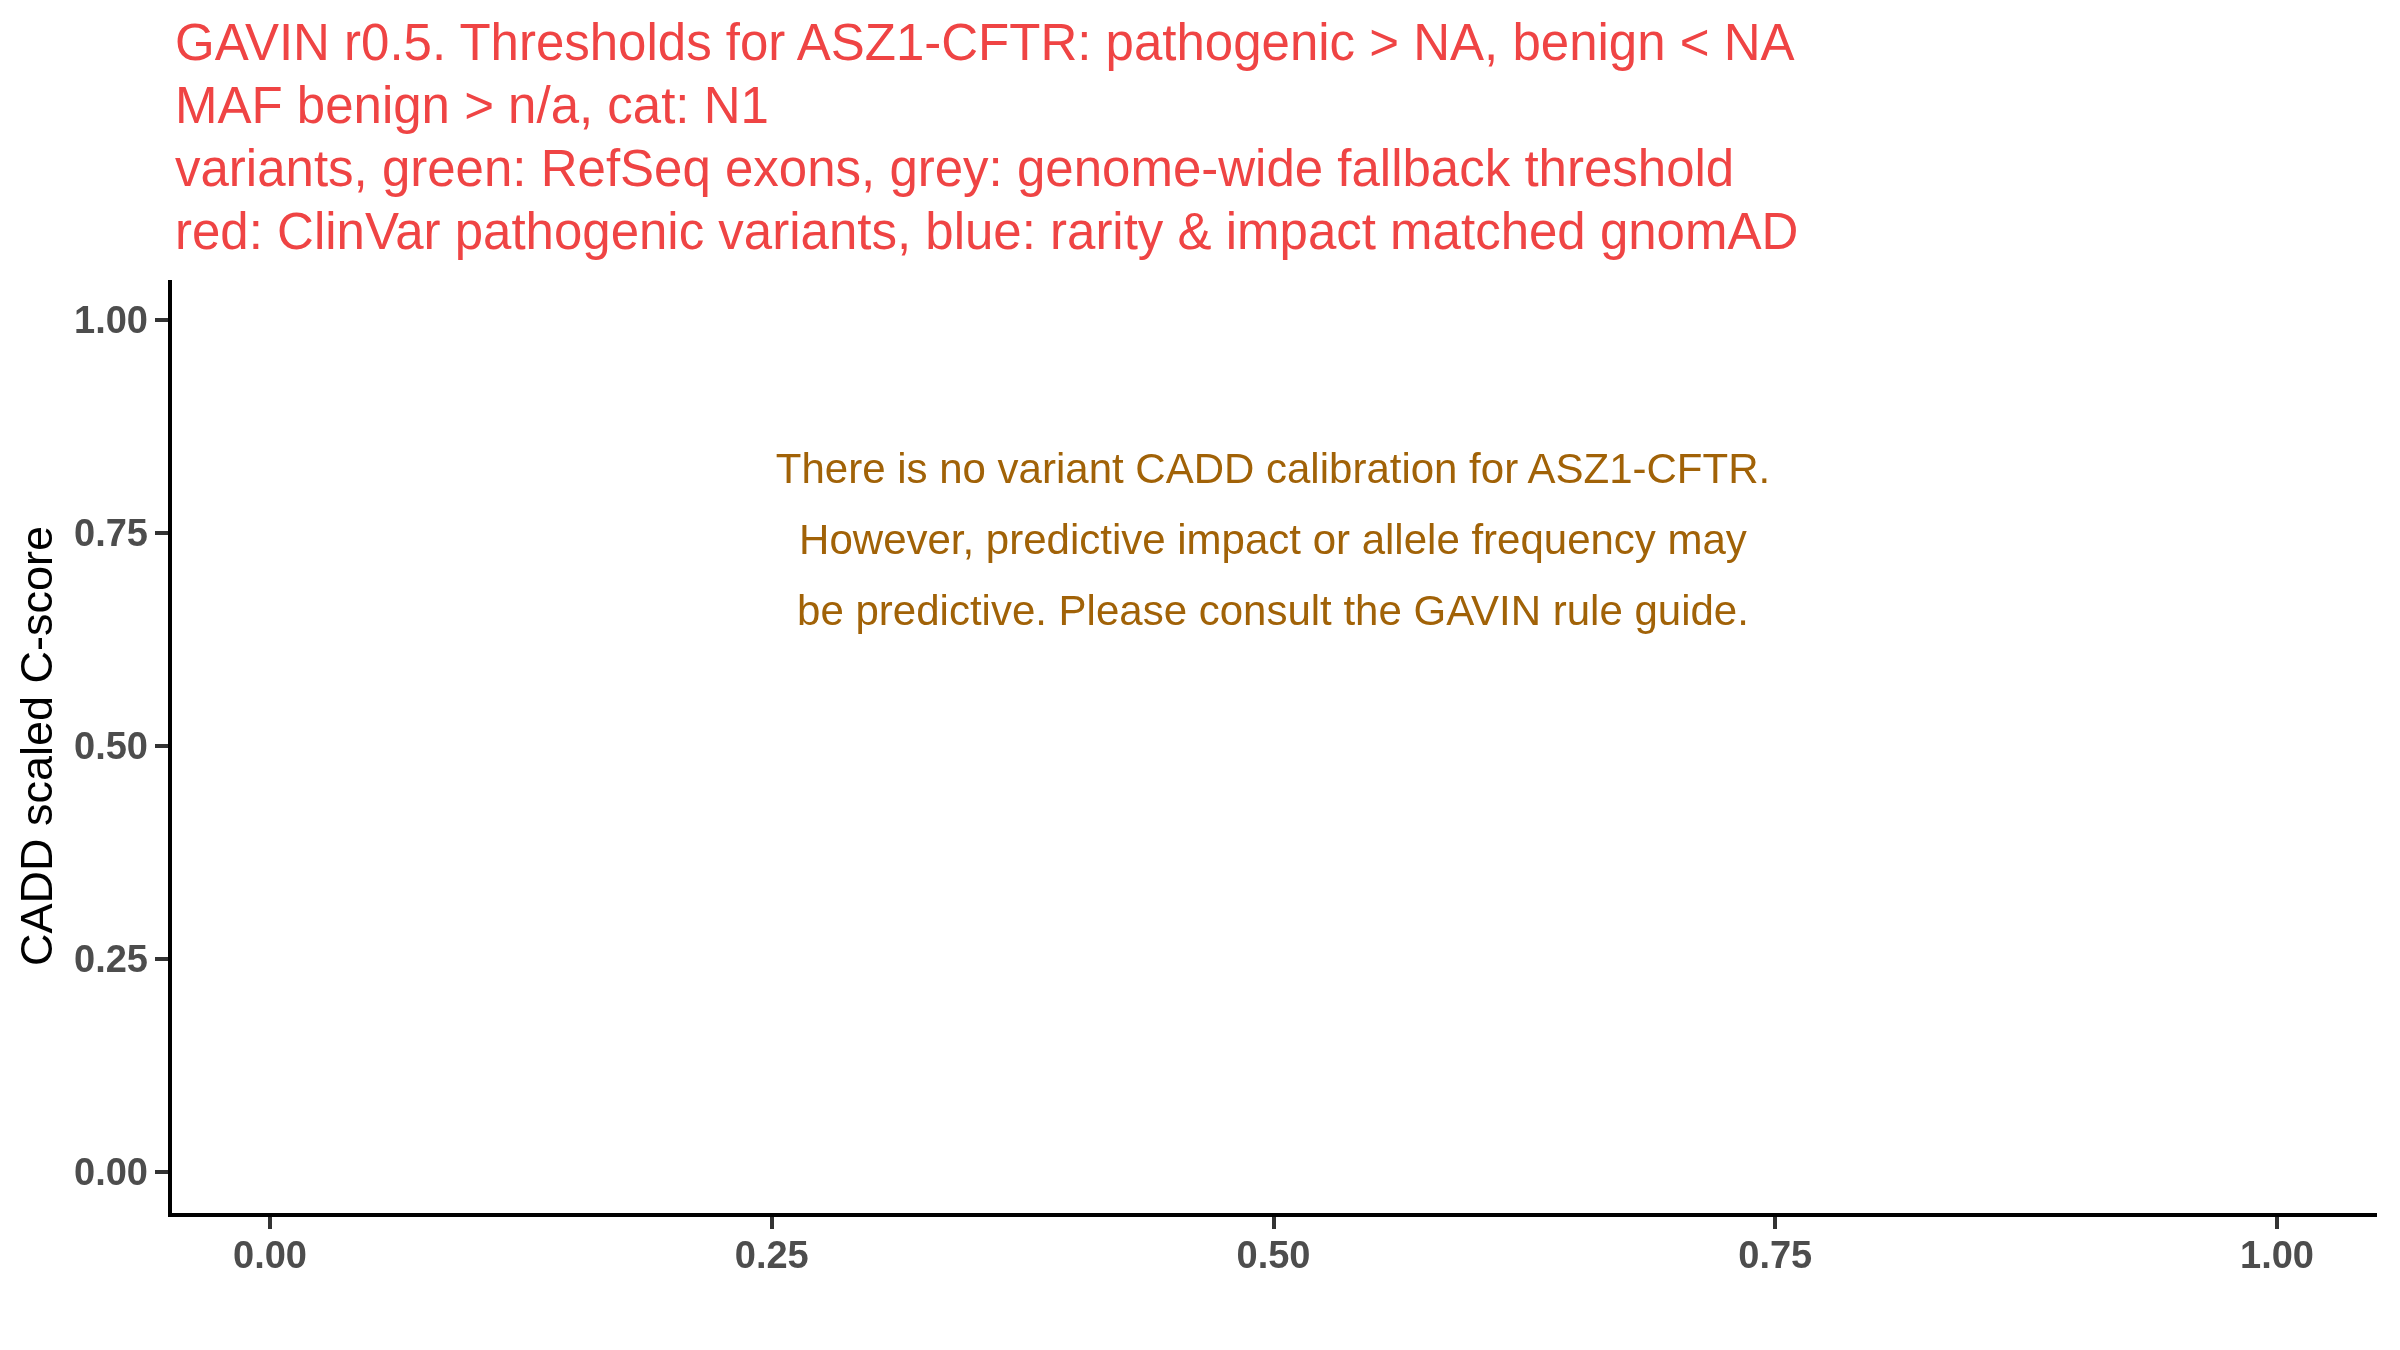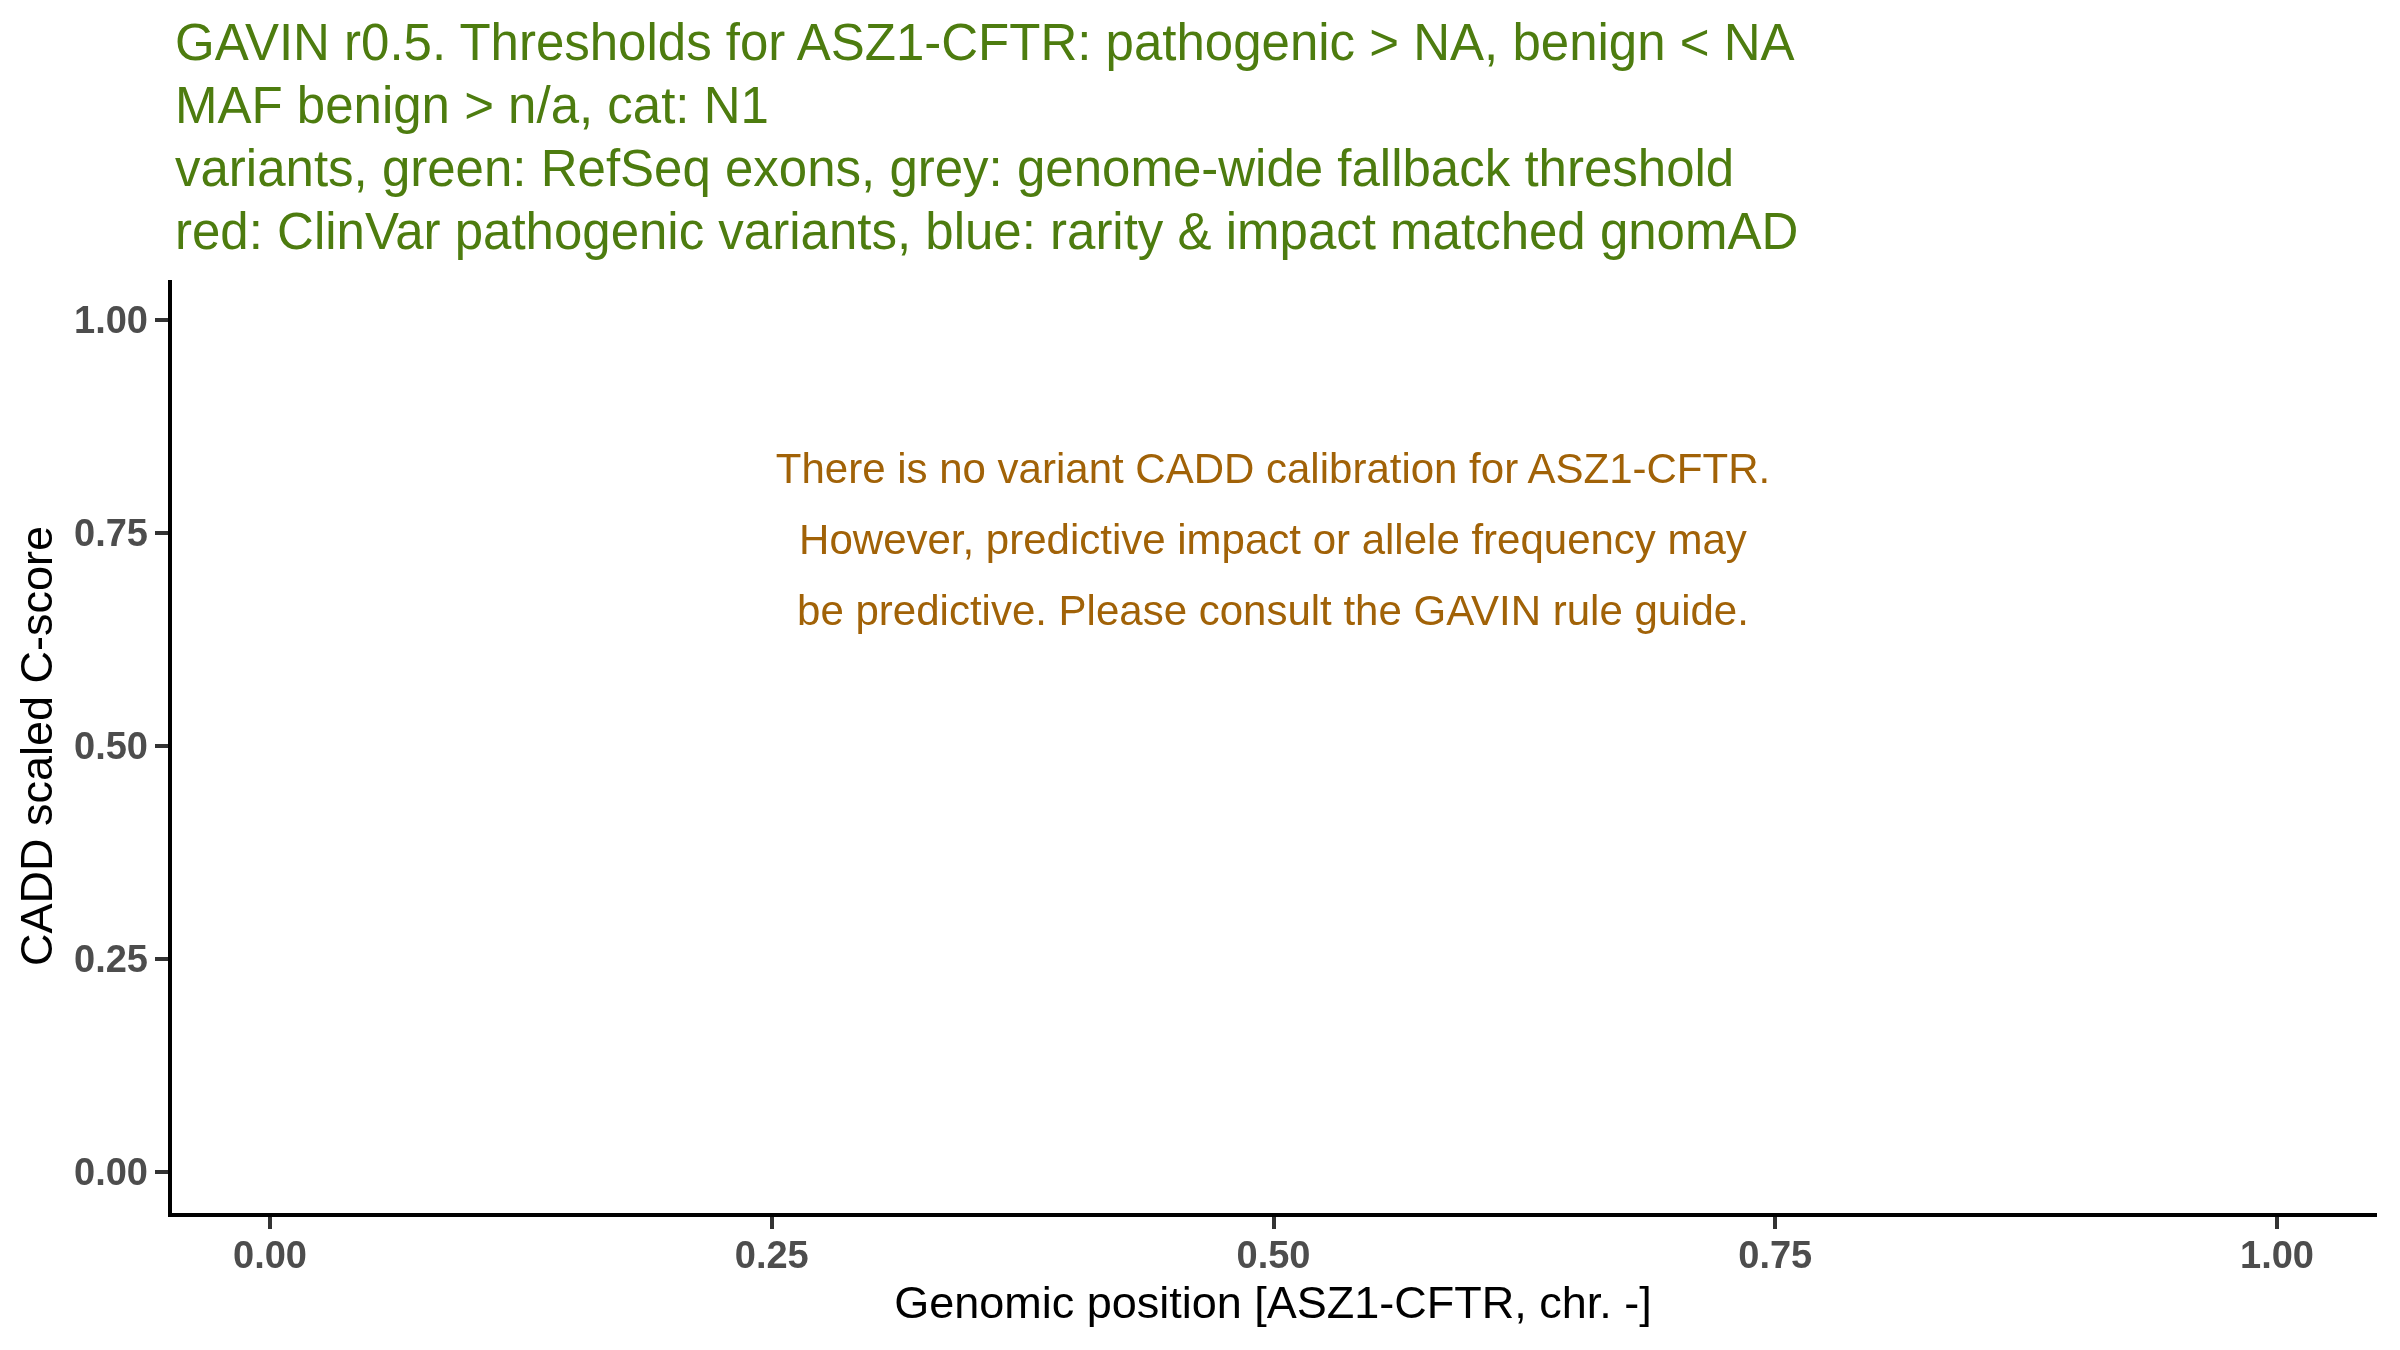--- a/index.html
+++ b/index.html
@@ -14,21 +14,21 @@
     background: #ffffff;
     font-family: "Liberation Sans", sans-serif;
     overflow: hidden;
   }
   .title-block {
     position: absolute;
     left: 175px;
     top: 11px;
     font-size: 51px;
     line-height: 63px;
-    color: #4d7c0f;
+    color: #ef4444;
     white-space: nowrap;
   }
   .annotation-block {
     position: absolute;
     left: 1273px;
     top: 433px;
     transform: translateX(-50%);
     text-align: center;
     font-size: 42px;
     line-height: 71px;
@@ -144,16 +144,15 @@
       <div class="tick-mark x" style="left: 769.75px;"></div>
       <div class="tick-label x" style="left: 671.75px;">0.25</div>
       <div class="tick-mark x" style="left: 1271.5px;"></div>
       <div class="tick-label x" style="left: 1173.5px;">0.50</div>
       <div class="tick-mark x" style="left: 1773.25px;"></div>
       <div class="tick-label x" style="left: 1675.25px;">0.75</div>
       <div class="tick-mark x" style="left: 2275px;"></div>
       <div class="tick-label x" style="left: 2177px;">1.00</div>
     </div>
 
-  <div class="x-axis-title">Genomic position [ASZ1-CFTR, chr. -]</div>
   <div class="y-axis-title">CADD scaled C-score</div>
 
 </div>
 
 </body></html>

